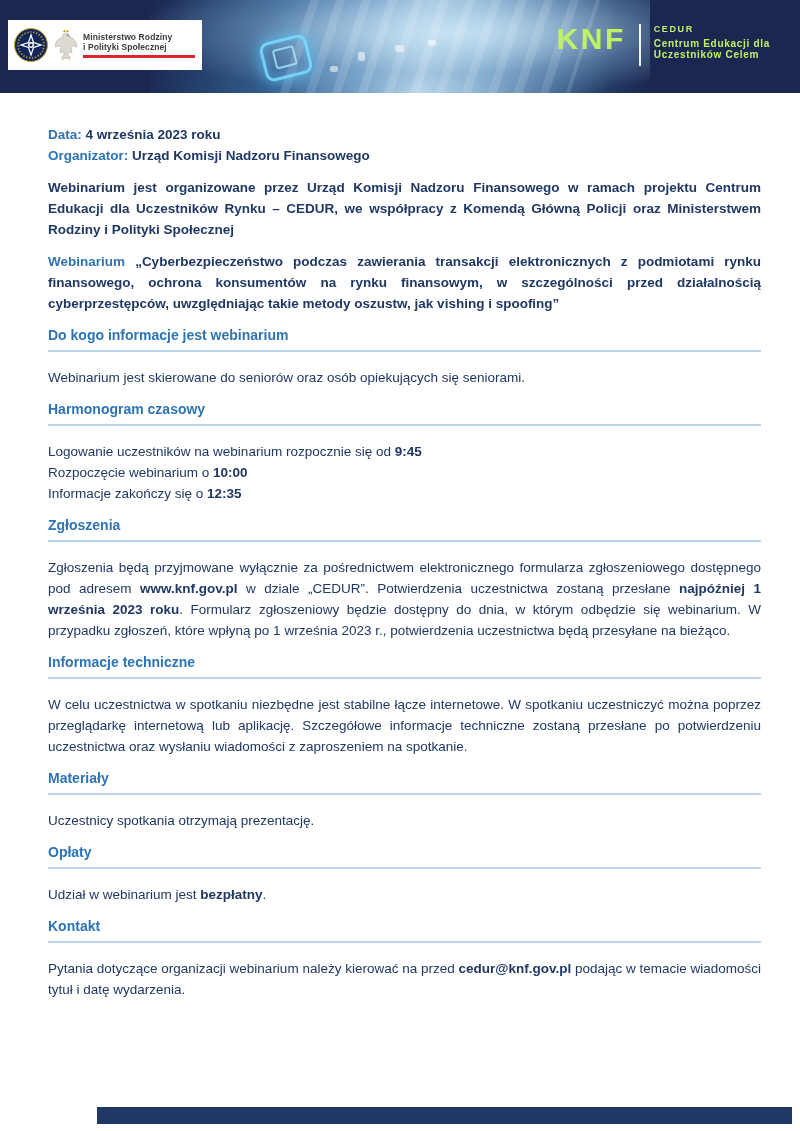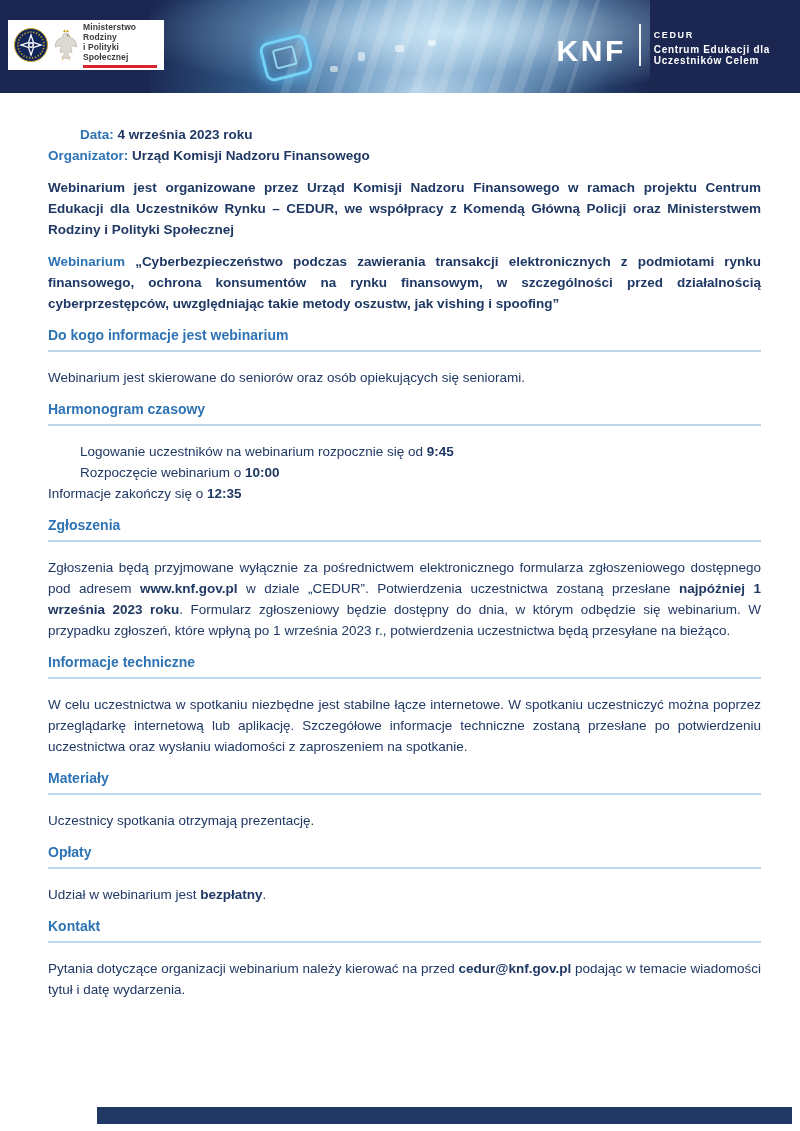--- a/index.html
+++ b/index.html
@@ -14,38 +14,38 @@
       linear-gradient(97deg,#1b2750 0%,#233d68 10%,#35608f 26%,#6f9cc4 42%,#bcd8ec 55%,#8fb6d5 66%,#49719c 80%,#223a64 92%,#1b2750 100%);}
   .streaks{position:absolute;left:295px;width:290px;top:0;bottom:0;transform:skewX(-18deg);opacity:.55;
     background:repeating-linear-gradient(90deg, rgba(255,255,255,.25) 0 9px, rgba(170,205,235,.05) 9px 26px);}
   .glow-icon{position:absolute;left:262px;top:38px;width:42px;height:34px;border:3px solid rgba(120,220,255,.9);
     border-radius:9px;transform:rotate(-14deg);
     box-shadow:0 0 16px rgba(90,200,255,.85), inset 0 0 10px rgba(90,200,255,.55);}
   .glow-icon-inner{position:absolute;left:9px;top:6px;width:18px;height:16px;border:2px solid rgba(160,235,255,.8);border-radius:3px;}
   .mini-ic{position:absolute;background:rgba(255,255,255,.55);border-radius:2px;}
 
   
-  .logo-box{position:absolute;left:8px;top:20px;width:156px;height:50px;background:#ffffff;
+  .logo-box{position:absolute;left:8px;top:20px;width:194px;height:50px;background:#ffffff;
     display:flex;align-items:center;gap:5px;padding:4px 7px 4px 5px;box-sizing:border-box;}
   .ministry-text{flex:1;}
   .ministry-line{font-size:8.5px;line-height:10px;font-weight:bold;color:#3b3b3b;letter-spacing:.1px;}
   .red-bar{height:3px;background:#d9262c;margin-top:3px;width:100%;}
 
   
-  .knf{position:absolute;right:30px;top:24px;display:flex;align-items:flex-end;gap:13px;color:#ffffff;}
+  .knf{position:absolute;right:30px;top:24px;display:flex;align-items:flex-start;gap:13px;color:#bef264;}
   .knf-word{font-size:30px;font-weight:bold;letter-spacing:2.5px;line-height:30px;}
   .knf-sep{width:2px;height:42px;background:#ffffff;opacity:.92;}
   .cedur{font-size:9px;font-weight:bold;letter-spacing:1.6px;margin-bottom:4px;}
   .cedur-line{font-size:10px;font-weight:600;letter-spacing:.7px;line-height:11px;}
 
   
   main{padding:31px 39px 0 48px;color:#1F3864;font-size:13.5px;line-height:21px;}
   p{margin:0 0 11px 0;}
   p.justify{text-align:justify;}
-  p.tight{margin-bottom:0;margin-left:32px;}
+  p.tight{margin-bottom:0;}
   .b{font-weight:bold;}
   .lbl{color:#2E74B5;font-weight:bold;}
   h2{font-size:14px;font-weight:bold;color:#2E74B5;margin:11px 0 15px 0;
      padding-bottom:4px;border-bottom:2px solid #BDD6EE;line-height:21px;}
 
   
   .footer-bar{position:absolute;left:97px;bottom:7px;width:695px;height:17px;background:#1F3864;}
 </style>
 </head>
 <body>

